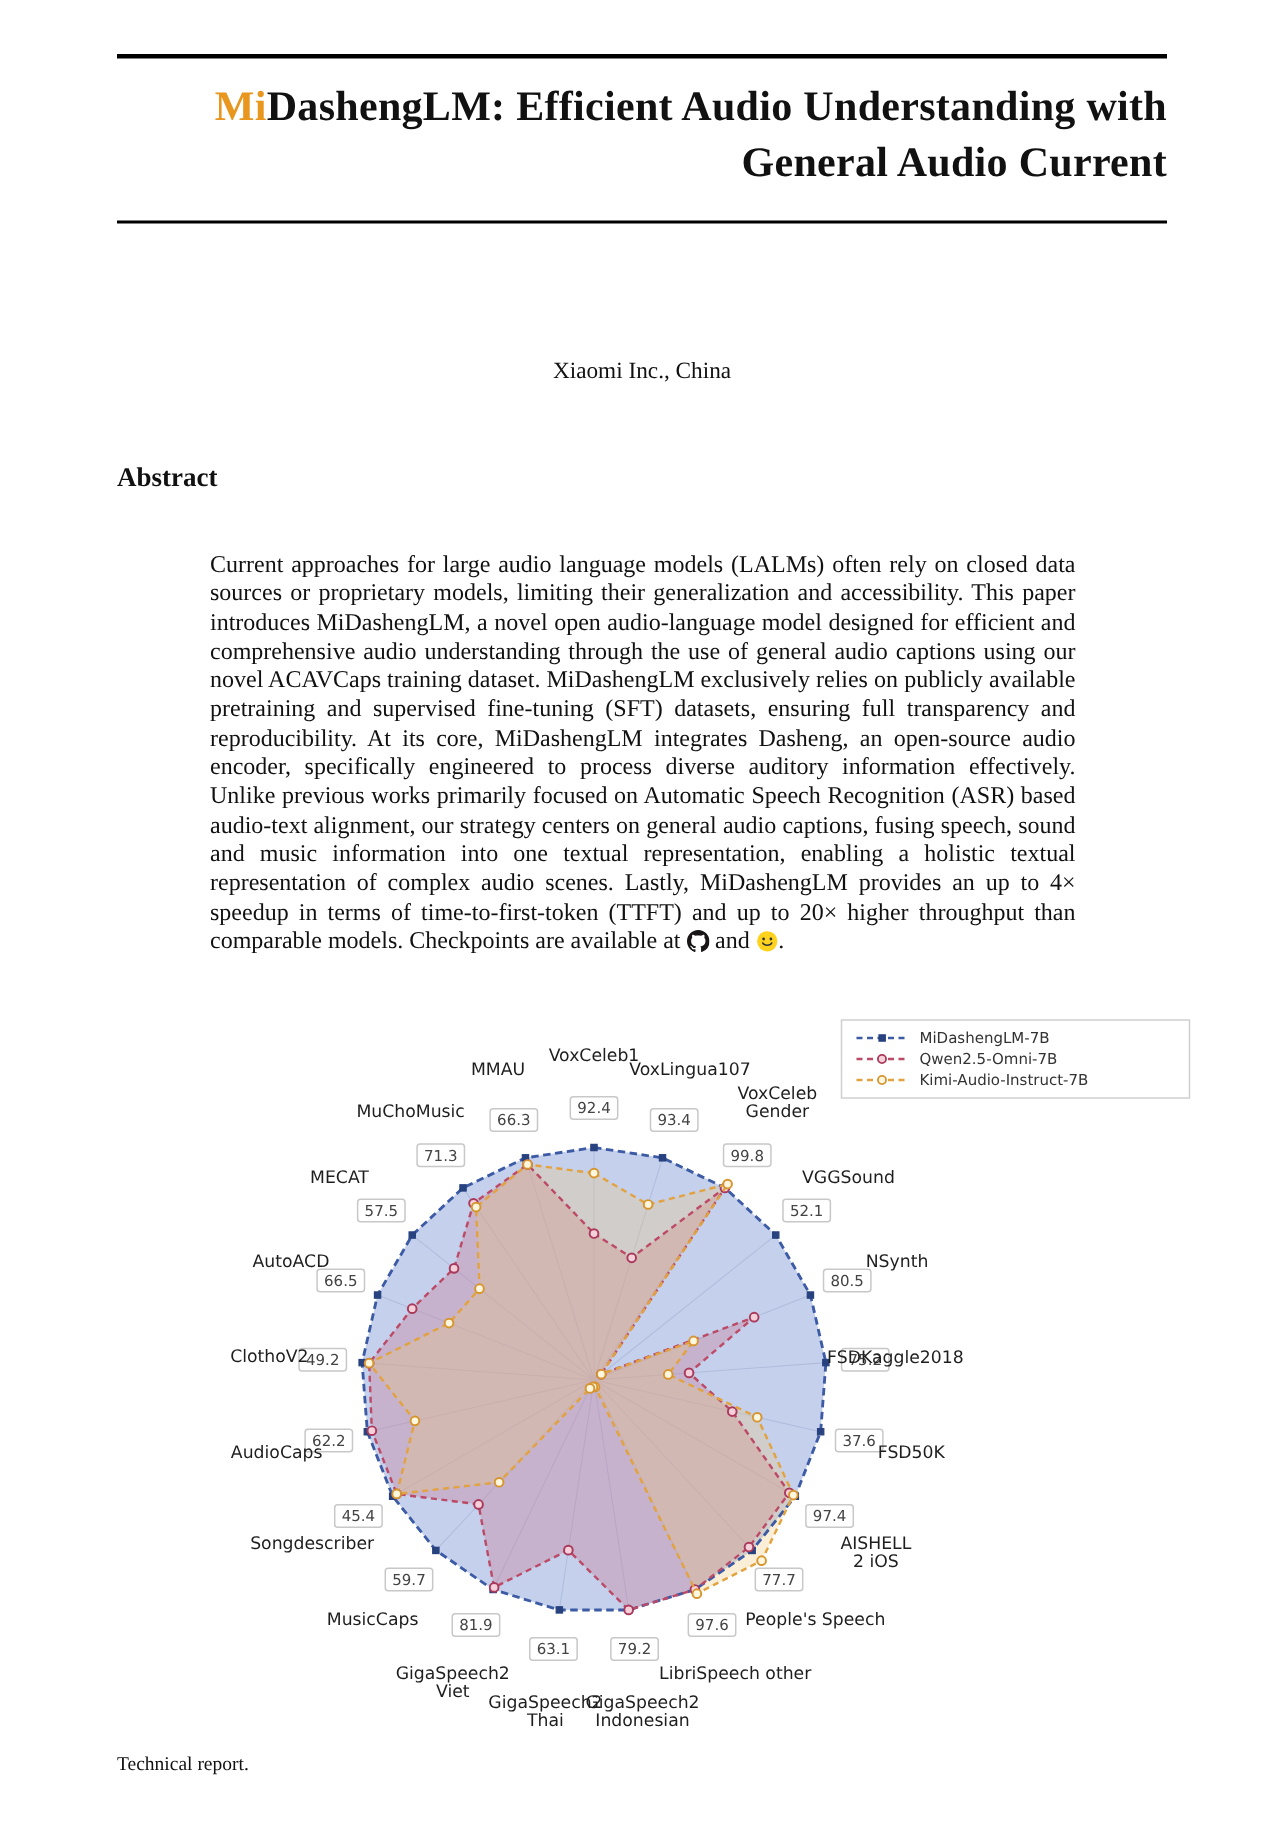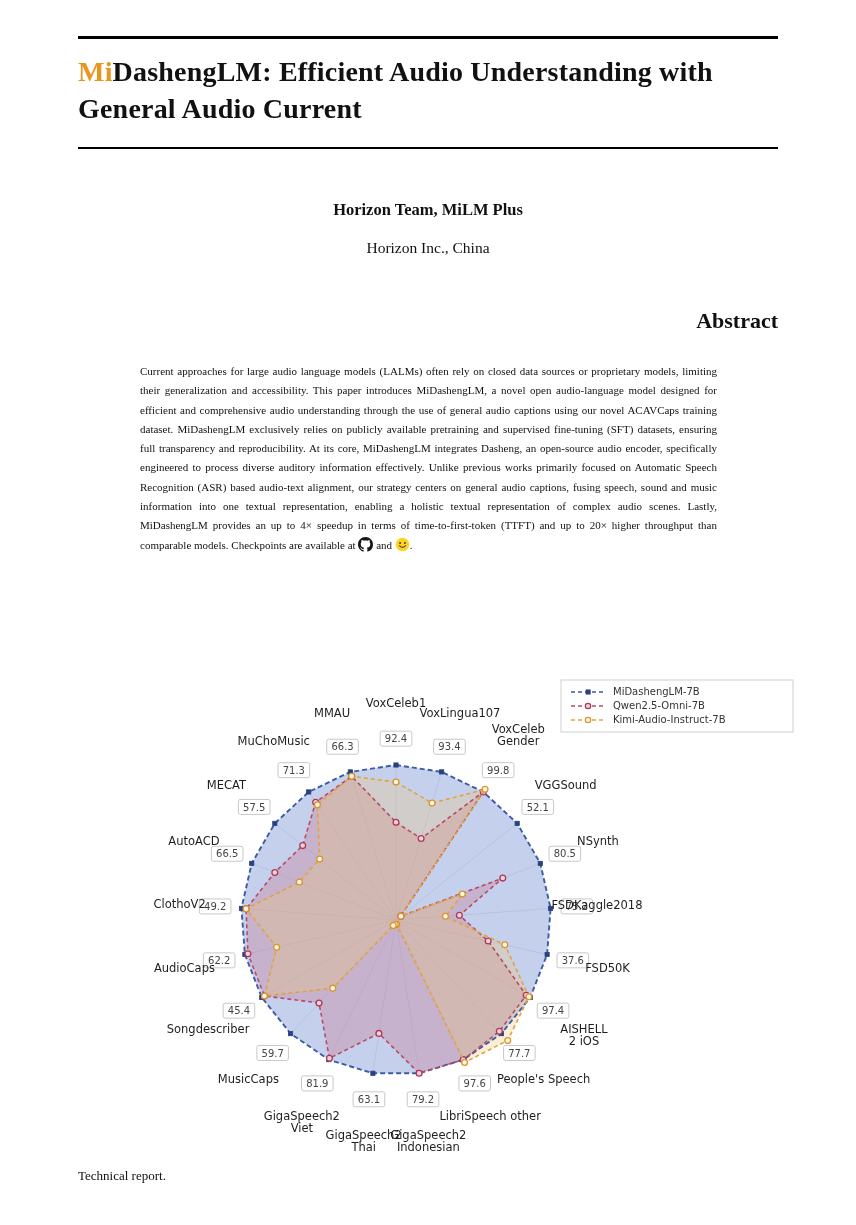--- a/index.html
+++ b/index.html
@@ -6,59 +6,58 @@
   .page {
     position:relative; width:856px; height:1225px; margin:0 auto;
     background:#ffffff; overflow:hidden;
     font-family:"Liberation Serif", serif; color:#111;
   }
   .rule { position:absolute; left:78px; width:700px; background:#000; }
   .rule-top { top:36px; height:3px; }
   .rule-mid { top:147px; height:2px; }
   .paper-title {
     position:absolute; left:78px; top:54px; width:700px;
-    text-align:left; font-size:28px; line-height:1.32; font-weight:bold;
+    text-align:right; font-size:28px; line-height:1.32; font-weight:bold;
     letter-spacing:0.2px;
   }
   .title-hl { color:#E8961E; }
   .authors {
     position:absolute; left:78px; top:200px; width:700px;
     text-align:center; font-size:16.5px; font-weight:bold;
   }
   .affiliation {
     position:absolute; left:78px; top:239px; width:700px;
     text-align:center; font-size:15.5px;
   }
   .abstract-heading {
     position:absolute; left:78px; top:308px; width:700px;
-    text-align:right; font-size:22px; font-weight:bold;
+    text-align:left; font-size:18px; font-weight:bold;
   }
   .abstract-body {
     position:absolute; left:140px; top:351px; width:577px;
-    font-size:11px; line-height:19.3px; text-align:justify;
+    font-size:16px; line-height:19.3px; text-align:justify;
   }
   .inline-icon { display:inline-block; vertical-align:-3px; }
   .chart-wrap { position:absolute; left:96px; top:668px; width:720px; height:500px; }
   .footer-note { position:absolute; left:78px; top:1168px; font-size:13px; }
 </style>
 </head>
 <body>
 
 <div class="page">
 
   <div class="rule rule-top"></div>
 
   <div class="paper-title"><span class="title-hl">Mi</span><span>DashengLM: Efficient Audio Understanding with</span><br>
     <span>General Audio Current</span>
   </div>
 
   <div class="rule rule-mid"></div>
 
-  <div class="authors">Horizon Team, MiLM Plus</div>
-  <div class="affiliation">Horizon Inc., China</div>
+  <div class="affiliation">Xiaomi Inc., China</div>
 
   <div class="abstract-heading">Abstract</div>
 
   <p class="abstract-body"><span>Current approaches for large audio language models (LALMs) often rely on closed data sources or proprietary models, limiting their generalization and accessibility. This paper introduces MiDashengLM, a novel open audio-language model designed for efficient and comprehensive audio understanding through the use of general audio captions using our novel ACAVCaps training dataset. MiDashengLM exclusively relies on publicly available pretraining and supervised fine-tuning (SFT) datasets, ensuring full transparency and reproducibility. At its core, MiDashengLM integrates Dasheng, an open-source audio encoder, specifically engineered to process diverse auditory information effectively. Unlike previous works primarily focused on Automatic Speech Recognition (ASR) based audio-text alignment, our strategy centers on general audio captions, fusing speech, sound and music information into one textual representation, enabling a holistic textual representation of complex audio scenes. Lastly, MiDashengLM provides an up to 4× speedup in terms of time-to-first-token (TTFT) and up to 20× higher throughput than comparable models. Checkpoints are available at</span>
     <span class="inline-icon"><svg width="15" height="15" viewBox="0 0 16 16">
           <path fill="#171515" d="M8 0C3.58 0 0 3.58 0 8c0 3.54 2.29 6.53 5.47 7.59.4.07.55-.17.55-.38 0-.19-.01-.82-.01-1.49-2.01.37-2.53-.49-2.69-.94-.09-.23-.48-.94-.82-1.13-.28-.15-.68-.52-.01-.53.63-.01 1.08.58 1.23.82.72 1.21 1.87.87 2.33.66.07-.52.28-.87.51-1.07-1.78-.2-3.64-.89-3.64-3.95 0-.87.31-1.59.82-2.15-.08-.2-.36-1.02.08-2.12 0 0 .67-.21 2.2.82.64-.18 1.32-.27 2-.27s1.36.09 2 .27c1.53-1.04 2.2-.82 2.2-.82.44 1.1.16 1.92.08 2.12.51.56.82 1.27.82 2.15 0 3.07-1.87 3.75-3.65 3.95.29.25.54.73.54 1.48 0 1.07-.01 1.93-.01 2.2 0 .21.15.46.55.38A8.01 8.01 0 0 0 16 8c0-4.42-3.58-8-8-8z"></path>
         </svg></span>
     <span>and</span>
     <span class="inline-icon"><svg width="15" height="15" viewBox="0 0 16 16">
           <circle cx="8" cy="8" r="7.2" fill="#FFD21E"></circle>

